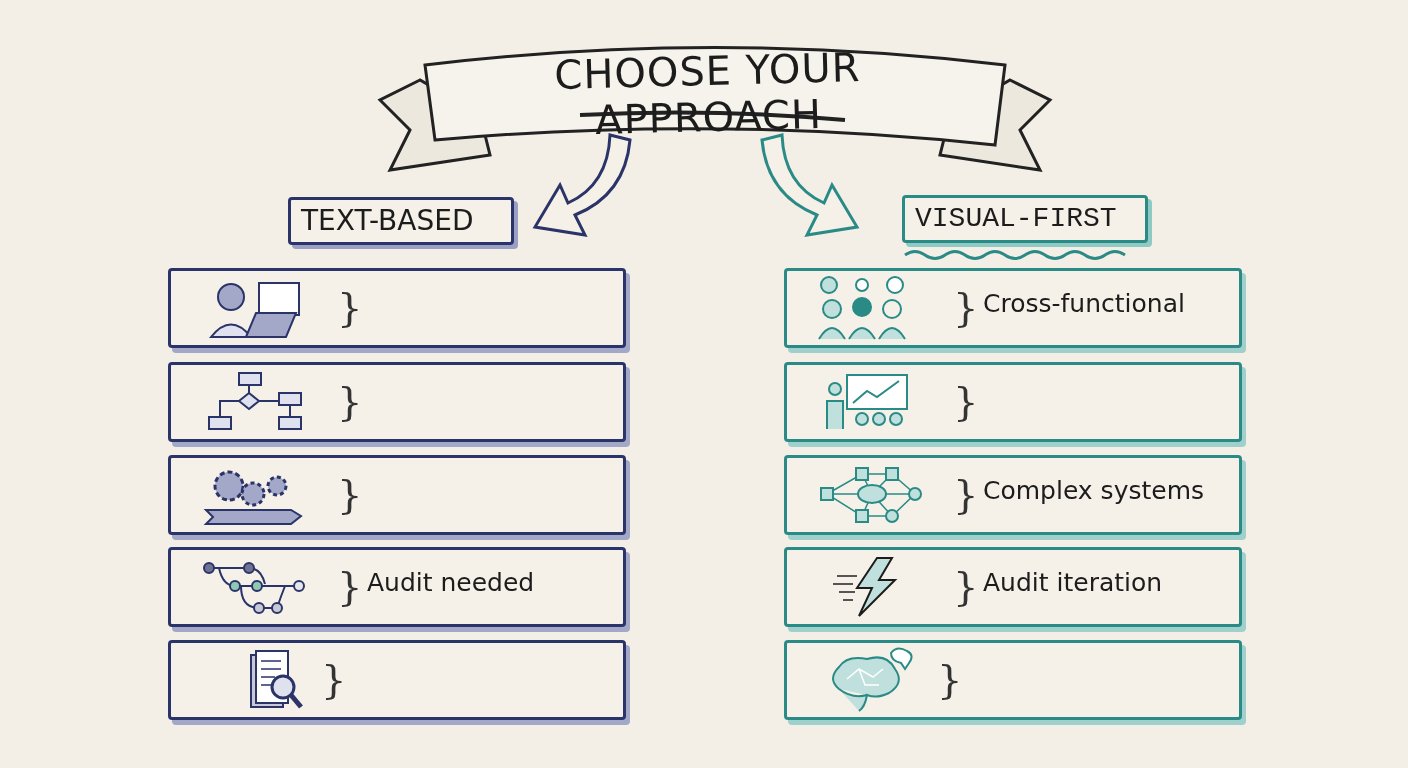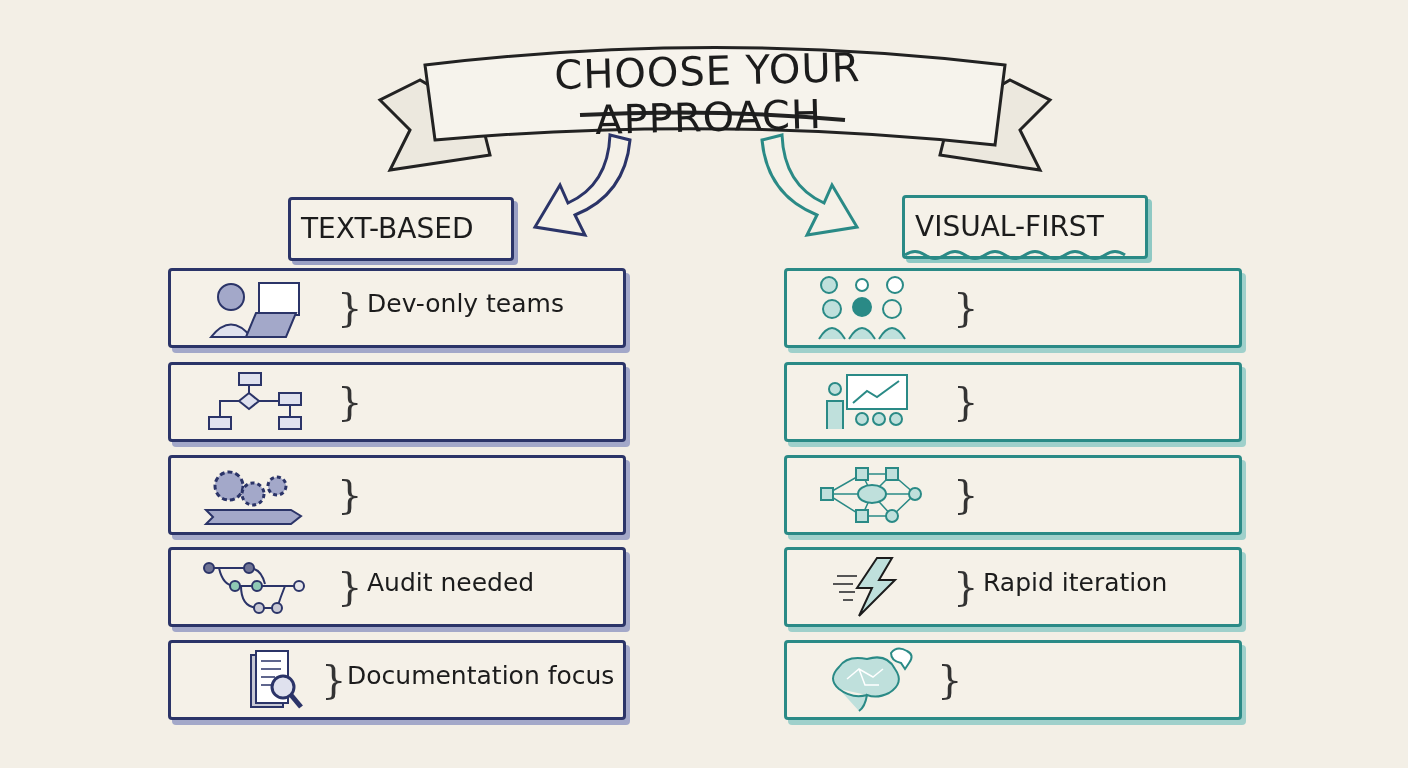--- a/index.html
+++ b/index.html
@@ -1,21 +1,21 @@
 <!DOCTYPE html>
 <html><head>
 <meta charset="utf-8">
 <style>
   html,body{margin:0;padding:0;}
   body{width:1408px;height:768px;background:#f3efe6;position:relative;overflow:hidden;font-family:"DejaVu Sans",sans-serif;color:#1c1c1c;}
   .banner{position:absolute;left:380px;top:20px;width:670px;height:150px;}
   .banner-title{position:absolute;left:448px;top:48px;width:520px;text-align:center;font-size:40px;letter-spacing:1px;transform:rotate(-1.5deg);}
-  .col-head{position:absolute;height:42px;border:3px solid;border-radius:4px;font-size:28px;line-height:42px;padding:8px 10px;background:#f5f1e8;}
+  .col-head{position:absolute;height:42px;border:3px solid;border-radius:4px;font-size:28px;line-height:42px;padding:0 10px;background:#f5f1e8;}
   .head-left{left:288px;top:197px;width:200px;border-color:#2b3468;box-shadow:4px 4px 0 #9aa0c4;}
-  .head-right{left:902px;top:195px;width:220px;border-color:#2a8a86;box-shadow:4px 4px 0 #8fc9c4;}
+  .head-right{left:902px;top:195px;width:220px;border-color:#2a8a86;box-shadow:4px 4px 0 #8fc9c4;font-family:Liberation Mono, monospace;}
   .card{position:absolute;height:74px;border:3px solid;border-radius:4px;background:#f5f1e8;}
   .card.left{left:168px;width:452px;border-color:#2b3468;box-shadow:4px 5px 0 #a3a8c9;}
   .card.right{left:784px;width:452px;border-color:#2a8a86;box-shadow:4px 5px 0 #9fd0cb;}
   .icon{position:absolute;left:30px;top:6px;width:110px;height:62px;}
   .brace{position:absolute;left:166px;top:12px;font-size:40px;line-height:48px;color:#333;font-family:"DejaVu Serif",serif;}
   .label{position:absolute;left:196px;top:18px;font-size:25px;white-space:nowrap;}
   .label.tight{left:176px;}
   svg{overflow:visible;}
 </style>
 </head>
@@ -43,21 +43,20 @@
 </svg>
 
 <div class="card left" style="top:268px">
   <svg class="icon" viewBox="0 0 110 62">
     <circle cx="30" cy="20" r="13" fill="#a3a8c9" stroke="#2b3468" stroke-width="2"></circle>
     <path d="M10 60 Q30 35 50 60 Z" fill="#dfe1ee" stroke="#2b3468" stroke-width="2"></path>
     <rect x="58" y="6" width="40" height="32" fill="#fff" stroke="#2b3468" stroke-width="2"></rect>
     <path d="M45 60 L55 36 L95 36 L85 60 Z" fill="#a3a8c9" stroke="#2b3468" stroke-width="2"></path>
   </svg>
   <div class="brace">}</div>
-  <div class="label">Dev-only teams</div>
 </div>
 
 <div class="card left" style="top:362px">
   <svg class="icon" viewBox="0 0 110 62">
     <rect x="38" y="2" width="22" height="12" fill="#dfe1ee" stroke="#2b3468" stroke-width="2"></rect>
     <path d="M48 22 L58 30 L48 38 L38 30 Z" fill="#dfe1ee" stroke="#2b3468" stroke-width="2"></path>
     <rect x="8" y="46" width="22" height="12" fill="#dfe1ee" stroke="#2b3468" stroke-width="2"></rect>
     <rect x="78" y="22" width="22" height="12" fill="#dfe1ee" stroke="#2b3468" stroke-width="2"></rect>
     <rect x="78" y="46" width="22" height="12" fill="#dfe1ee" stroke="#2b3468" stroke-width="2"></rect>
     <path d="M48 14 V22 M38 30 H19 V46 M58 30 H78 M89 34 V46" stroke="#2b3468" stroke-width="2" fill="none"></path>
@@ -92,34 +91,34 @@
 
 <div class="card left" style="top:640px">
   <svg class="icon" viewBox="0 0 110 62">
     <rect x="50" y="6" width="32" height="52" fill="#c8c9d4" stroke="#2b3468" stroke-width="2"></rect>
     <rect x="55" y="2" width="32" height="52" fill="#fff" stroke="#2b3468" stroke-width="2"></rect>
     <path d="M60 12 H80 M60 20 H80 M60 28 H74 M60 36 H72" stroke="#2b3468" stroke-width="1.5"></path>
     <circle cx="82" cy="38" r="11" fill="#dfe1ee" stroke="#2b3468" stroke-width="3"></circle>
     <path d="M90 46 L100 58" stroke="#2b3468" stroke-width="5"></path>
   </svg>
   <div class="brace" style="left:150px">}</div>
-  <div class="label tight">Documentation focus</div>
 </div>
 
 <div class="card right" style="top:268px">
   <svg class="icon" viewBox="0 0 110 62">
     <circle cx="12" cy="8" r="8" fill="#bfe0dc" stroke="#2a8a86" stroke-width="2"></circle>
     <circle cx="45" cy="8" r="6" fill="#fff" stroke="#2a8a86" stroke-width="2"></circle>
     <circle cx="78" cy="8" r="8" fill="#fff" stroke="#2a8a86" stroke-width="2"></circle>
     <circle cx="15" cy="32" r="9" fill="#bfe0dc" stroke="#2a8a86" stroke-width="2"></circle>
     <circle cx="45" cy="30" r="9" fill="#2a8a86" stroke="#2a8a86" stroke-width="2"></circle>
     <circle cx="75" cy="32" r="9" fill="#f5f1e8" stroke="#2a8a86" stroke-width="2"></circle>
     <path d="M2 62 Q15 40 28 62 M32 62 Q45 40 58 62 M62 62 Q75 40 88 62" fill="#bfe0dc" stroke="#2a8a86" stroke-width="2"></path>
   </svg>
   <div class="brace">}</div>
+  <div class="label">Cross-functional</div>
 </div>
 
 <div class="card right" style="top:362px">
   <svg class="icon" viewBox="0 0 110 62">
     <rect x="30" y="4" width="60" height="34" fill="#fff" stroke="#2a8a86" stroke-width="2"></rect>
     <path d="M36 32 L50 20 L60 26 L82 10" stroke="#2a8a86" stroke-width="2" fill="none"></path>
     <circle cx="18" cy="18" r="6" fill="#bfe0dc" stroke="#2a8a86" stroke-width="2"></circle>
     <path d="M10 58 V30 H26 V58" fill="#bfe0dc" stroke="#2a8a86" stroke-width="2"></path>
     <circle cx="45" cy="48" r="6" fill="#bfe0dc" stroke="#2a8a86" stroke-width="2"></circle>
     <circle cx="62" cy="48" r="6" fill="#bfe0dc" stroke="#2a8a86" stroke-width="2"></circle>
@@ -133,29 +132,30 @@
     <path d="M10 30 L45 10 L75 10 L98 30 L75 52 L45 52 Z M10 30 H98 M45 10 L55 30 L45 52 M75 10 L55 30 L75 52" stroke="#2a8a86" stroke-width="1.5" fill="none"></path>
     <ellipse cx="55" cy="30" rx="14" ry="9" fill="#bfe0dc" stroke="#2a8a86" stroke-width="2"></ellipse>
     <rect x="4" y="24" width="12" height="12" fill="#bfe0dc" stroke="#2a8a86" stroke-width="2"></rect>
     <rect x="39" y="4" width="12" height="12" fill="#bfe0dc" stroke="#2a8a86" stroke-width="2"></rect>
     <rect x="69" y="4" width="12" height="12" fill="#bfe0dc" stroke="#2a8a86" stroke-width="2"></rect>
     <circle cx="98" cy="30" r="6" fill="#bfe0dc" stroke="#2a8a86" stroke-width="2"></circle>
     <rect x="39" y="46" width="12" height="12" fill="#bfe0dc" stroke="#2a8a86" stroke-width="2"></rect>
     <circle cx="75" cy="52" r="6" fill="#bfe0dc" stroke="#2a8a86" stroke-width="2"></circle>
   </svg>
   <div class="brace">}</div>
+  <div class="label">Complex systems</div>
 </div>
 
 <div class="card right" style="top:547px">
   <svg class="icon" viewBox="0 0 110 62">
     <path d="M60 2 L40 32 L55 32 L42 60 L78 24 L62 24 L75 2 Z" fill="#bfe0dc" stroke="#1c1c1c" stroke-width="2"></path>
     <path d="M20 20 H40 M16 28 H36 M22 36 H38 M26 44 H36" stroke="#555" stroke-width="2"></path>
   </svg>
   <div class="brace">}</div>
-  <div class="label">Rapid iteration</div>
+  <div class="label">Audit iteration</div>
 </div>
 
 <div class="card right" style="top:640px">
   <svg class="icon" viewBox="0 0 110 62">
     <path d="M22 40 Q10 30 22 18 Q30 6 50 10 Q70 4 78 20 Q88 34 72 44 Q60 50 50 46 Q48 58 42 62 M22 40 Q35 50 50 46" fill="#bfe0dc" stroke="#2a8a86" stroke-width="2"></path>
     <path d="M30 30 L42 20 L56 28 L66 20 M42 20 L48 36 L62 36" stroke="#fff" stroke-width="1.5" fill="none"></path>
     <path d="M74 4 Q80 -4 90 2 Q98 6 92 14 L88 20 L84 14 Q74 12 74 4 Z" fill="#fff" stroke="#2a8a86" stroke-width="2"></path>
   </svg>
   <div class="brace" style="left:150px">}</div>
 </div>

